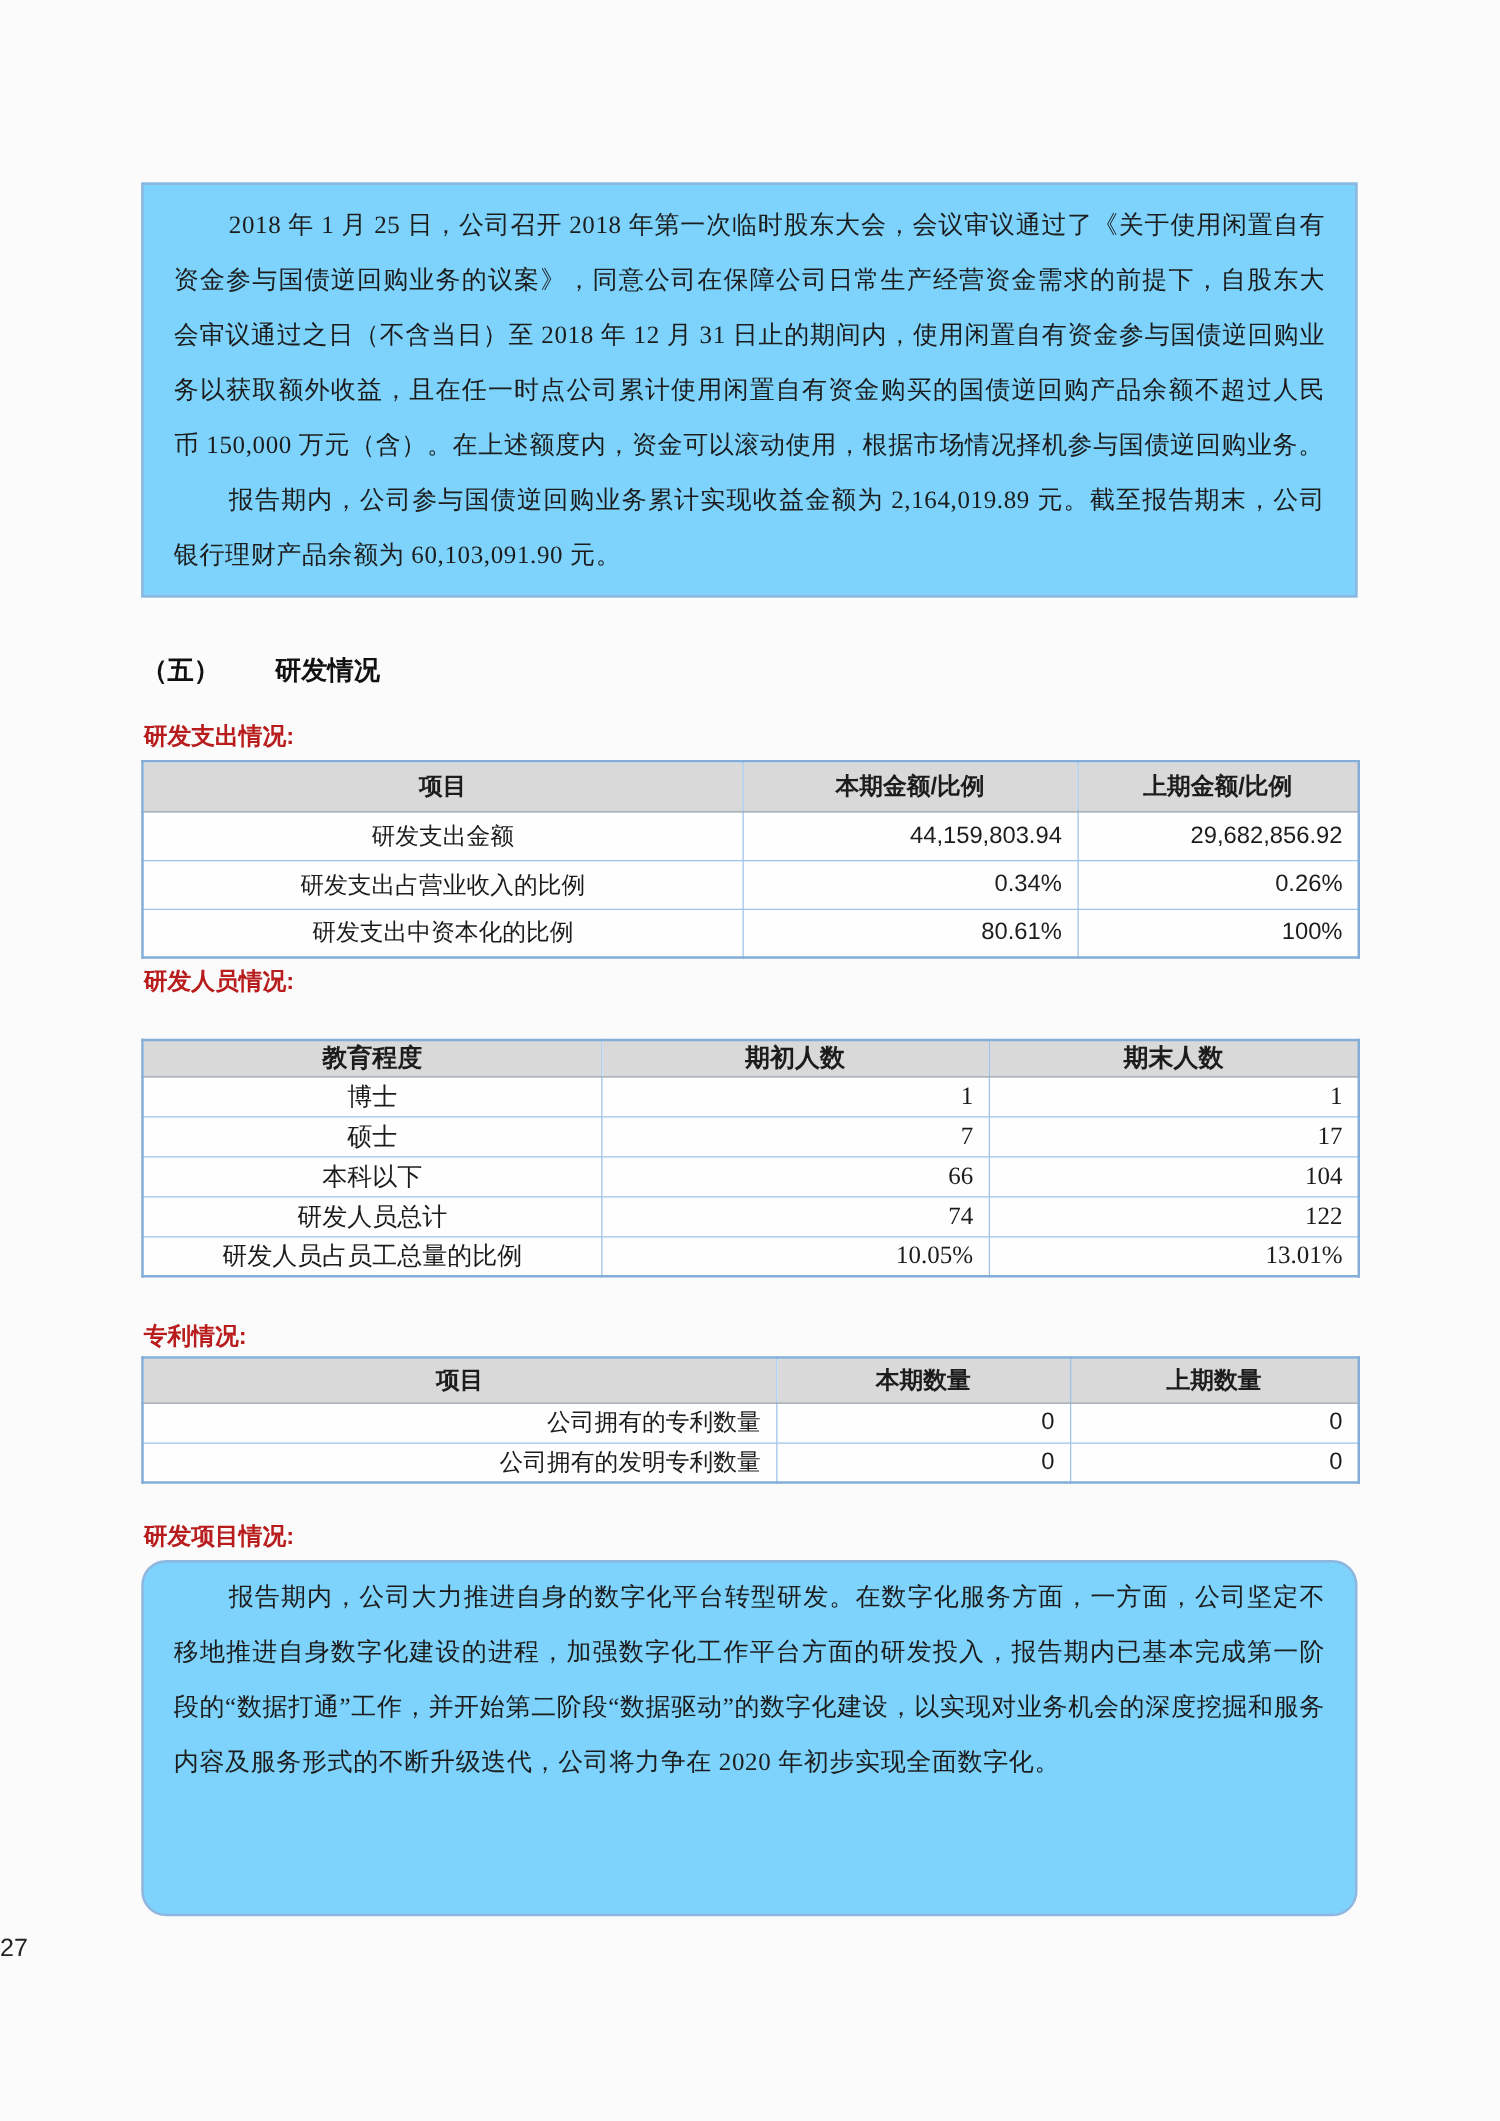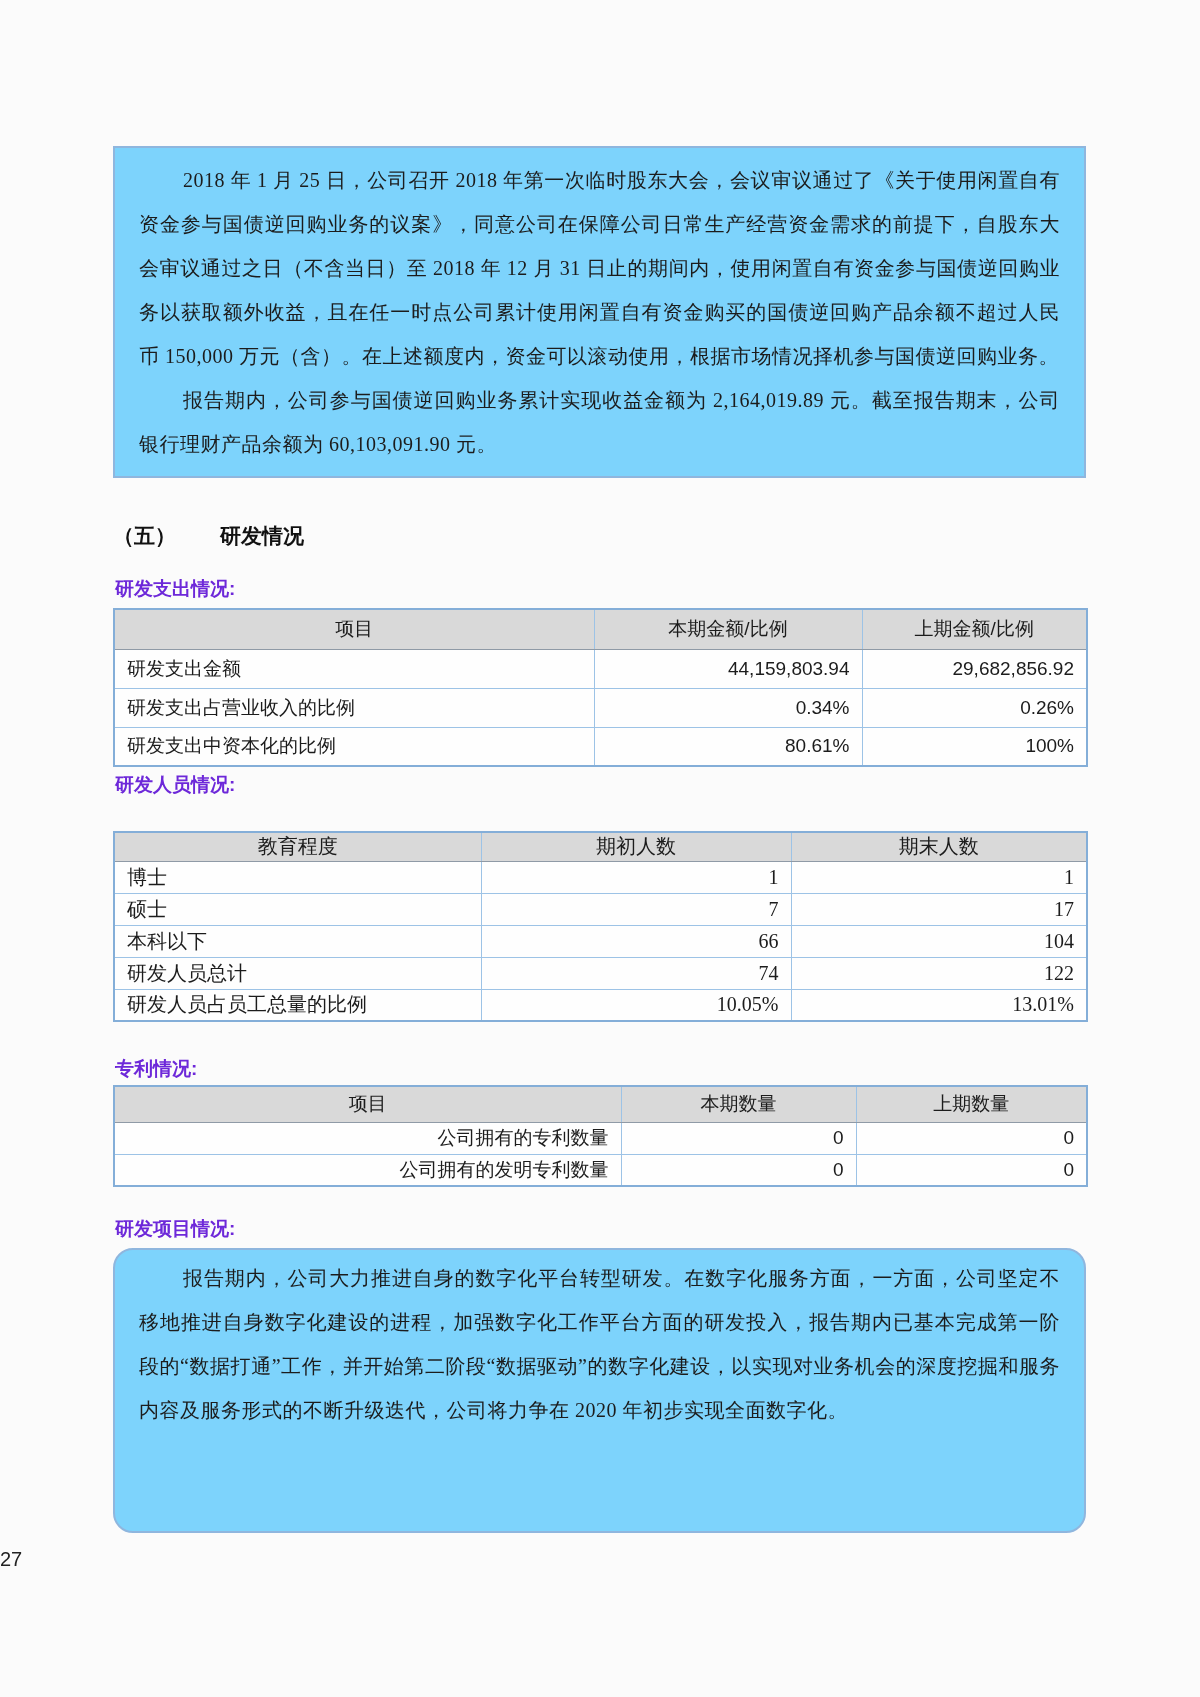--- a/index.html
+++ b/index.html
@@ -30,45 +30,45 @@
   }
   .section-heading{
     position:absolute;left:113px;top:522px;
     font-family:"Liberation Sans","DejaVu Sans",sans-serif;
     font-weight:bold;font-size:21px;color:#111;
     display:flex;gap:44px;
   }
   .sub-label{
     position:absolute;left:115px;
     font-family:"Liberation Sans","DejaVu Sans",sans-serif;
-    font-weight:bold;font-size:19px;color:#6d28d9;
+    font-weight:bold;font-size:19px;color:#b91c1c;
   }
   table.rpt{
     position:absolute;left:113px;width:973px;
     border-collapse:collapse;table-layout:fixed;
     box-sizing:border-box;
     border:2px solid #84aed8;
     background:#fefefe;
   }
   table.rpt td,table.rpt th{
     border:1.5px solid #9dc3e6;
     padding:0 12px;
     overflow:hidden;white-space:nowrap;
     box-sizing:border-box;
   }
   table.rpt th{
     background:#d9d9d9;
-    font-weight:normal;text-align:center;
+    font-weight:bold;text-align:center;
     border-top-color:#9aa7b4;border-bottom-color:#8f9aa6;
   }
   
   .t-sans{font-family:"Liberation Sans","DejaVu Sans",sans-serif;font-size:19px;}
   
   .t-serif{font-family:"Liberation Serif","DejaVu Serif",serif;font-size:20px;padding-left:24px;}
-  .cell-c{text-align:left;}
+  .cell-c{text-align:center;}
   .cell-l{text-align:right;}
   .cell-r{text-align:right;}
   #tbl-rd-expense tr{height:39px;} #tbl-rd-expense tr.hdr{height:40px;}
   #tbl-rd-staff tr{height:32px;}   #tbl-rd-staff tr.hdr{height:29px;}
   #tbl-patents tr{height:32px;}    #tbl-patents tr.hdr{height:36px;}
   .page-number{
     position:absolute;left:0;top:1548px;width:100%;
     text-align:left;
     font-family:"Liberation Sans","DejaVu Sans",sans-serif;
     font-size:20px;color:#222;

